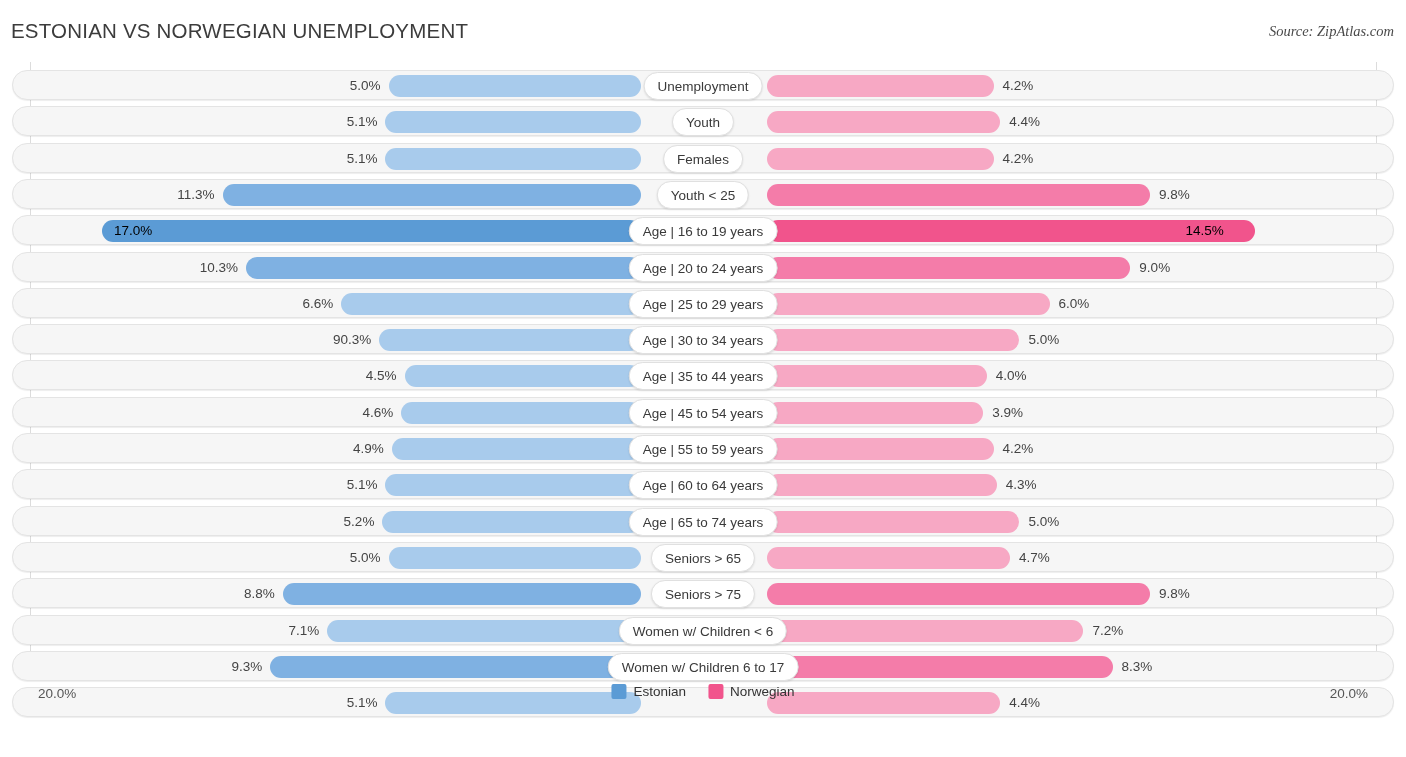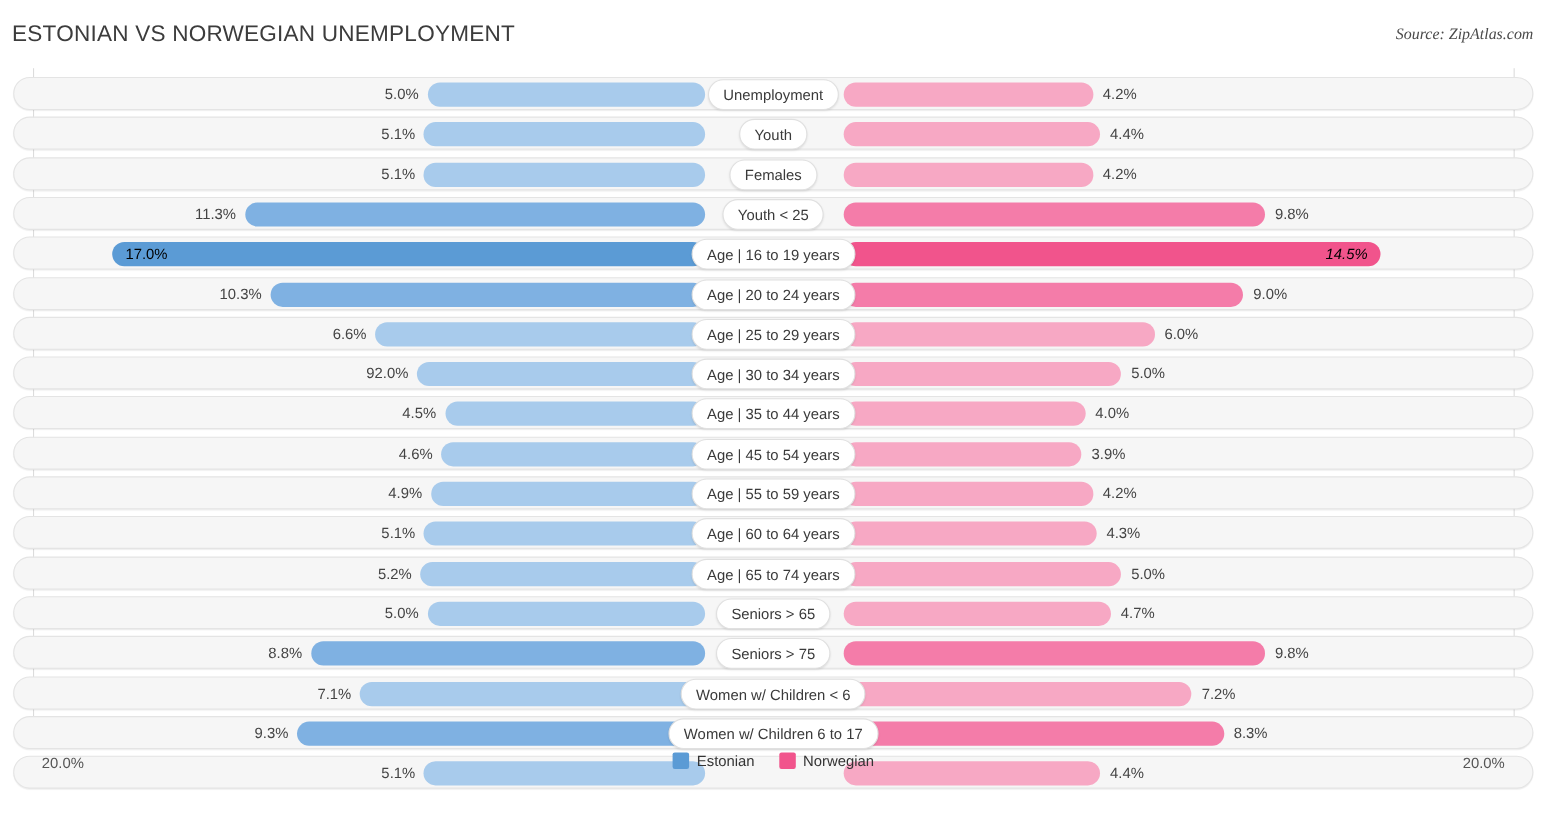--- a/index.html
+++ b/index.html
@@ -130,41 +130,41 @@
           <div class="bar bar-left" style="left: 209.574px; width: 418.426px;"></div>
           <div class="bar bar-right" style="left: 754px; width: 383.063px;"></div>
           <div class="val val-left" style="left: 131.574px; width: 70px;">11.3%</div>
           <div class="val val-right" style="left: 1146.06px; width: 70px;">9.8%</div>
           <div class="label">Youth &lt; 25</div>
         </div>
         <div class="row hl" style="top: 153.2px;">
           <div class="bar bar-left" style="left: 89px; width: 539px;"></div>
           <div class="bar bar-right" style="left: 754px; width: 488.381px;"></div>
           <div class="val val-left val-inside" style="left: 101px; width: 70px; text-align: left;">17.0%</div>
-          <div class="val val-right val-inside" style="left: 1172.38px; width: 58px; text-align: right; font-style: italic;">14.5%</div>
+          <div class="val val-right val-inside" style="left: 1172.38px; width: 58px; text-align: left;">14.5%</div>
           <div class="label">Age | 16 to 19 years</div>
         </div>
         <div class="row mid" style="top: 189.5px;">
           <div class="bar bar-left" style="left: 232.934px; width: 395.066px;"></div>
           <div class="bar bar-right" style="left: 754px; width: 363.363px;"></div>
           <div class="val val-left" style="left: 154.934px; width: 70px;">10.3%</div>
           <div class="val val-right" style="left: 1126.36px; width: 70px;">9.0%</div>
           <div class="label">Age | 20 to 24 years</div>
         </div>
         <div class="row" style="top: 225.8px;">
           <div class="bar bar-left" style="left: 328.203px; width: 299.797px;"></div>
           <div class="bar bar-right" style="left: 754px; width: 282.595px;"></div>
           <div class="val val-left" style="left: 250.203px; width: 70px;">6.6%</div>
           <div class="val val-right" style="left: 1045.59px; width: 70px;">6.0%</div>
           <div class="label">Age | 25 to 29 years</div>
         </div>
         <div class="row" style="top: 262.1px;">
           <div class="bar bar-left" style="left: 366.325px; width: 261.675px;"></div>
           <div class="bar bar-right" style="left: 754px; width: 252.39px;"></div>
-          <div class="val val-left" style="left: 288.325px; width: 70px;">92.0%</div>
+          <div class="val val-left" style="left: 288.325px; width: 70px;">90.3%</div>
           <div class="val val-right" style="left: 1015.39px; width: 70px;">5.0%</div>
           <div class="label">Age | 30 to 34 years</div>
         </div>
         <div class="row" style="top: 298.4px;">
           <div class="bar bar-left" style="left: 391.57px; width: 236.43px;"></div>
           <div class="bar bar-right" style="left: 754px; width: 219.78px;"></div>
           <div class="val val-left" style="left: 313.57px; width: 70px;">4.5%</div>
           <div class="val val-right" style="left: 982.78px; width: 70px;">4.0%</div>
           <div class="label">Age | 35 to 44 years</div>
         </div>

